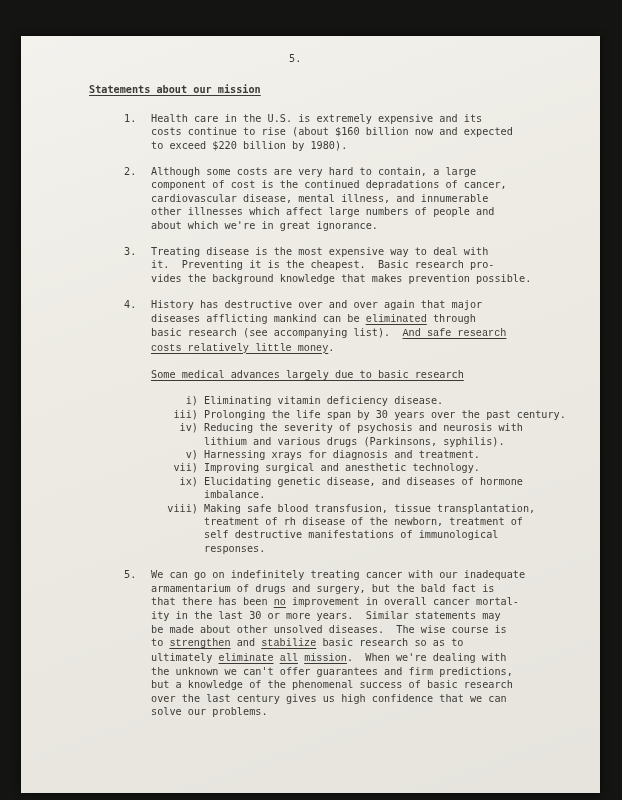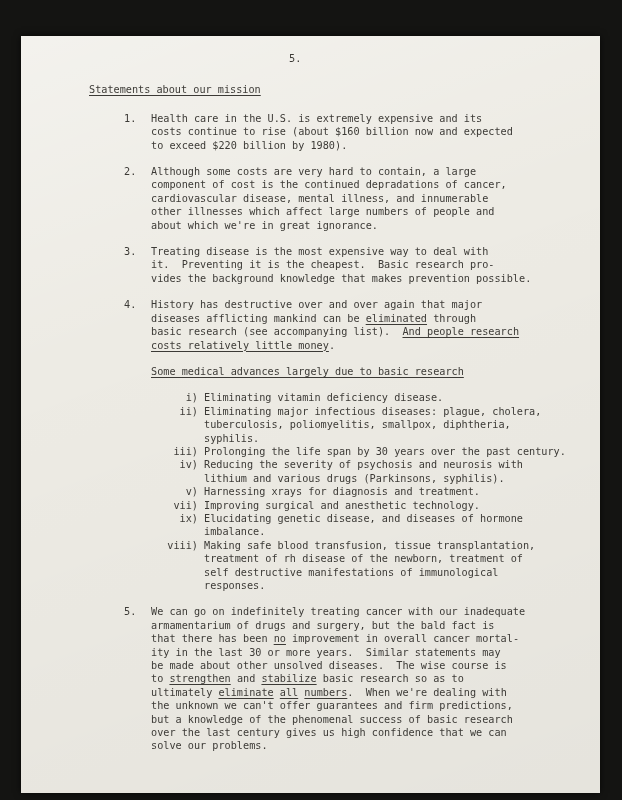--- a/index.html
+++ b/index.html
@@ -24,35 +24,36 @@
     background-image:linear-gradient(160deg, rgba(255,255,255,.35) 0%, rgba(255,255,255,0) 35%, rgba(0,0,0,.03) 100%);
     box-shadow:0 0 7px rgba(0,0,0,.65);
     color:var(--ink);
     font-size:10.2px;line-height:13.4px;
   }
   .pageno{margin:16px 0 18px 268px;}
   .heading{
     margin:9px 0 15px 68px;
     text-decoration:underline;
     text-underline-offset:2px;
+    font-weight:bold;
   }
   .blocks{display:block;}
   .block-item{display:flex;margin:0 0 13px 103px;}
   .item-num{flex:0 0 27px;}
   .item-text{flex:1;white-space:pre-wrap;}
   .subheading{
     margin:0 0 13px 130px;
     text-decoration:underline;
     text-underline-offset:2px;
   }
   .sublist{margin:0 0 13px 146px;}
   .adv{display:flex;}
   .adv-num{flex:0 0 31px;text-align:right;margin-right:6px;}
   .adv-text{flex:1;white-space:pre-wrap;}
-  .u{text-decoration:underline;text-underline-offset:2px;text-decoration-thickness:1px;}
+  .u{text-decoration:underline;text-underline-offset:2px;text-decoration-thickness:1px;font-family:Liberation Mono, monospace;}
 </style>
 </head>
 <body>
 
 <div class="canvas">
   <div class="speck s1"></div>
   <div class="speck s2"></div>
 
   <div class="paper">
     <div class="pageno">5.</div>
@@ -75,34 +76,28 @@
         <div class="block-item">
           <span class="item-num">3.</span>
           <div class="item-text"><span>Treating disease is the most expensive way to deal with
 it.  Preventing it is the cheapest.  Basic research pro-
 vides the background knowledge that makes prevention possible.</span></div>
         </div>
         <div class="block-item">
           <span class="item-num">4.</span>
           <div class="item-text"><span>History has destructive over and over again that major
 diseases afflicting mankind can be </span><span class="u">eliminated</span><span> through
-basic research (see accompanying list).  </span><span class="u">And people research</span><span>
+basic research (see accompanying list).  </span><span class="u">And safe research</span><span>
 </span><span class="u">costs relatively little money</span><span>.</span></div>
         </div>
         <div class="subheading">Some medical advances largely due to basic research</div>
         <div class="sublist">
           <div class="adv">
             <span class="adv-num">i)</span>
             <div class="adv-text"><span>Eliminating vitamin deficiency disease.</span></div>
-          </div>
-          <div class="adv">
-            <span class="adv-num">ii)</span>
-            <div class="adv-text"><span>Eliminating major infectious diseases: plague, cholera,
-tuberculosis, poliomyelitis, smallpox, diphtheria,
-syphilis.</span></div>
           </div>
           <div class="adv">
             <span class="adv-num">iii)</span>
             <div class="adv-text"><span>Prolonging the life span by 30 years over the past century.</span></div>
           </div>
           <div class="adv">
             <span class="adv-num">iv)</span>
             <div class="adv-text"><span>Reducing the severity of psychosis and neurosis with
 lithium and various drugs (Parkinsons, syphilis).</span></div>
           </div>
@@ -128,21 +123,21 @@
           </div>
         </div>
         <div class="block-item">
           <span class="item-num">5.</span>
           <div class="item-text"><span>We can go on indefinitely treating cancer with our inadequate
 armamentarium of drugs and surgery, but the bald fact is
 that there has been </span><span class="u">no</span><span> improvement in overall cancer mortal-
 ity in the last 30 or more years.  Similar statements may
 be made about other unsolved diseases.  The wise course is
 to </span><span class="u">strengthen</span><span> and </span><span class="u">stabilize</span><span> basic research so as to
-ultimately </span><span class="u">eliminate</span><span> </span><span class="u">all</span><span> </span><span class="u">numbers</span><span>.  When we're dealing with
+ultimately </span><span class="u">eliminate</span><span> </span><span class="u">all</span><span> </span><span class="u">mission</span><span>.  When we're dealing with
 the unknown we can't offer guarantees and firm predictions,
 but a knowledge of the phenomenal success of basic research
 over the last century gives us high confidence that we can
 solve our problems.</span></div>
         </div>
       </div>
   </div>
 </div>
 
 </body></html>

